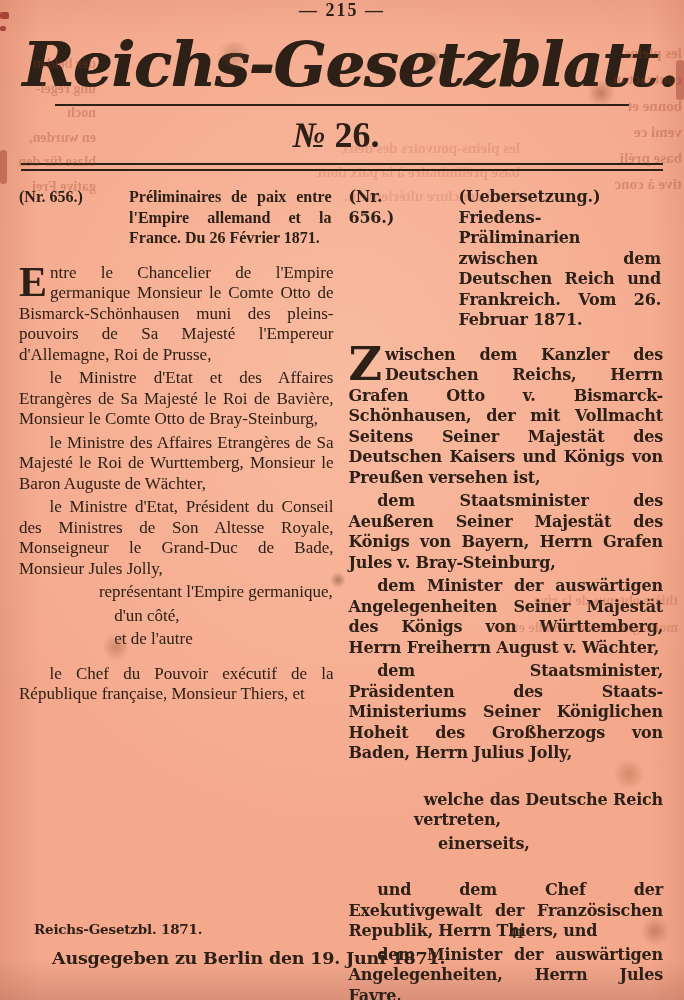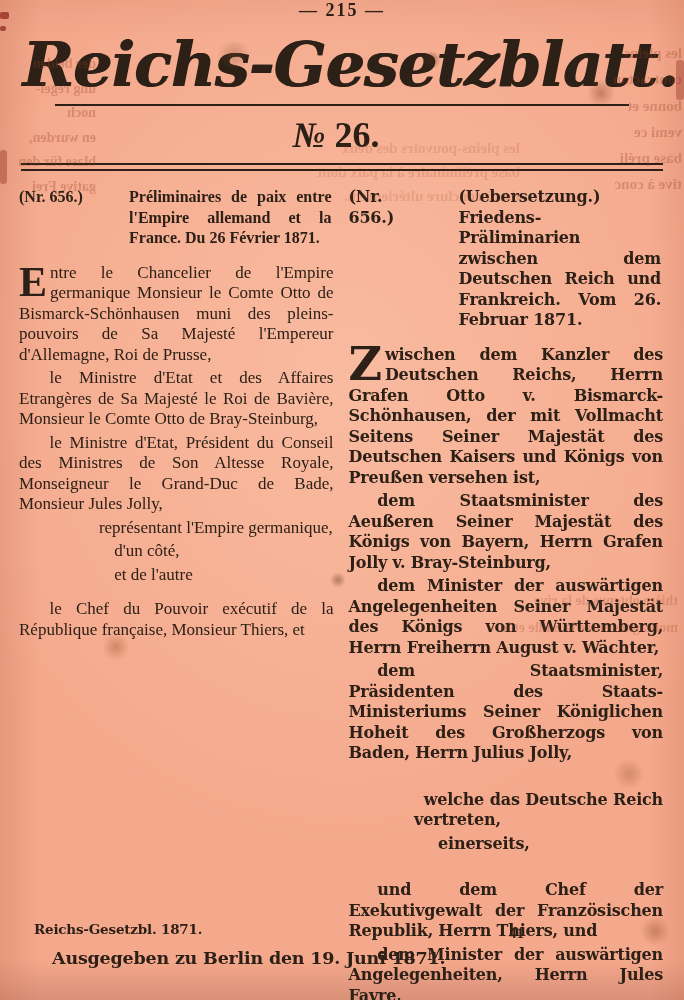--- a/index.html
+++ b/index.html
@@ -150,36 +150,37 @@
   <div class="columns">
 
     <section class="col col-left">
       <div class="col-heading">
         <span class="hnum">(Nr. 656.)</span>
         <span class="htext">Préliminaires de paix entre l'Empire allemand et la France. Du 26 Février 1871.</span>
       </div>
       <div class="body">
           <p class="para first"><span class="dropcap">E</span>ntre le Chancelier de l'Empire germanique Monsieur le Comte Otto de Bismarck-Schönhausen muni des pleins-pouvoirs de Sa Majesté l'Empereur d'Allemagne, Roi de Prusse,</p>
           <p class="para indent gap-sm">le Ministre d'Etat et des Affaires Etrangères de Sa Majesté le Roi de Bavière, Monsieur le Comte Otto de Bray-Steinburg,</p>
+          <p class="para indent gap-sm">le Ministre des Affaires Etrangères de Sa Majesté le Roi de Wurttemberg, Monsieur le Baron Auguste de Wächter,</p>
           <p class="para indent gap-sm">le Ministre d'Etat, Président du Conseil des Ministres de Son Altesse Royale, Monseigneur le Grand-Duc de Bade, Monsieur Jules Jolly,</p>
           <p class="para block gap-sm">représentant l'Empire germanique,</p>
           <p class="para block2 gap-sm">d'un côté,</p>
           <p class="para block2 gap-sm">et de l'autre</p>
           <p class="para indent gap-lg">le Chef du Pouvoir exécutif de la République française, Monsieur Thiers, et</p>
         </div>
     </section>
 
     <section class="col col-right">
       <div class="col-heading">
         <span class="hnum">(Nr. 656.)</span>
         <span class="htext">(Uebersetzung.) Friedens-Präliminarien zwischen dem Deutschen Reich und Frankreich. Vom 26. Februar 1871.</span>
       </div>
       <div class="body">
           <p class="para first"><span class="dropcap">Z</span>wischen dem Kanzler des Deutschen Reichs, Herrn Grafen Otto v. Bismarck-Schönhausen, der mit Vollmacht Seitens Seiner Majestät des Deutschen Kaisers und Königs von Preußen versehen ist,</p>
-          <p class="para indent gap-sm">dem Staatsminister des Aeußeren Seiner Majestät des Königs von Bayern, Herrn Grafen Jolly v. Bray-Steinburg,</p>
+          <p class="para indent gap-sm">dem Staatsminister des Aeußeren Seiner Majestät des Königs von Bayern, Herrn Grafen Jules v. Bray-Steinburg,</p>
           <p class="para indent gap-sm">dem Minister der auswärtigen Angelegenheiten Seiner Majestät des Königs von Württemberg, Herrn Freiherrn August v. Wächter,</p>
           <p class="para indent gap-sm">dem Staatsminister, Präsidenten des Staats-Ministeriums Seiner Königlichen Hoheit des Großherzogs von Baden, Herrn Julius Jolly,</p>
           <p class="para block gap-xl">welche das Deutsche Reich vertreten,</p>
           <p class="para block2 gap-sm">einerseits,</p>
           <p class="para indent gap-xl">und dem Chef der Exekutivgewalt der Französischen Republik, Herrn Thiers, und</p>
           <p class="para indent gap-sm">dem Minister der auswärtigen Angelegenheiten, Herrn Jules Favre,</p>
           <p class="para block gap-sm">welche Frankreich vertreten,</p>
         </div>
     </section>
 

